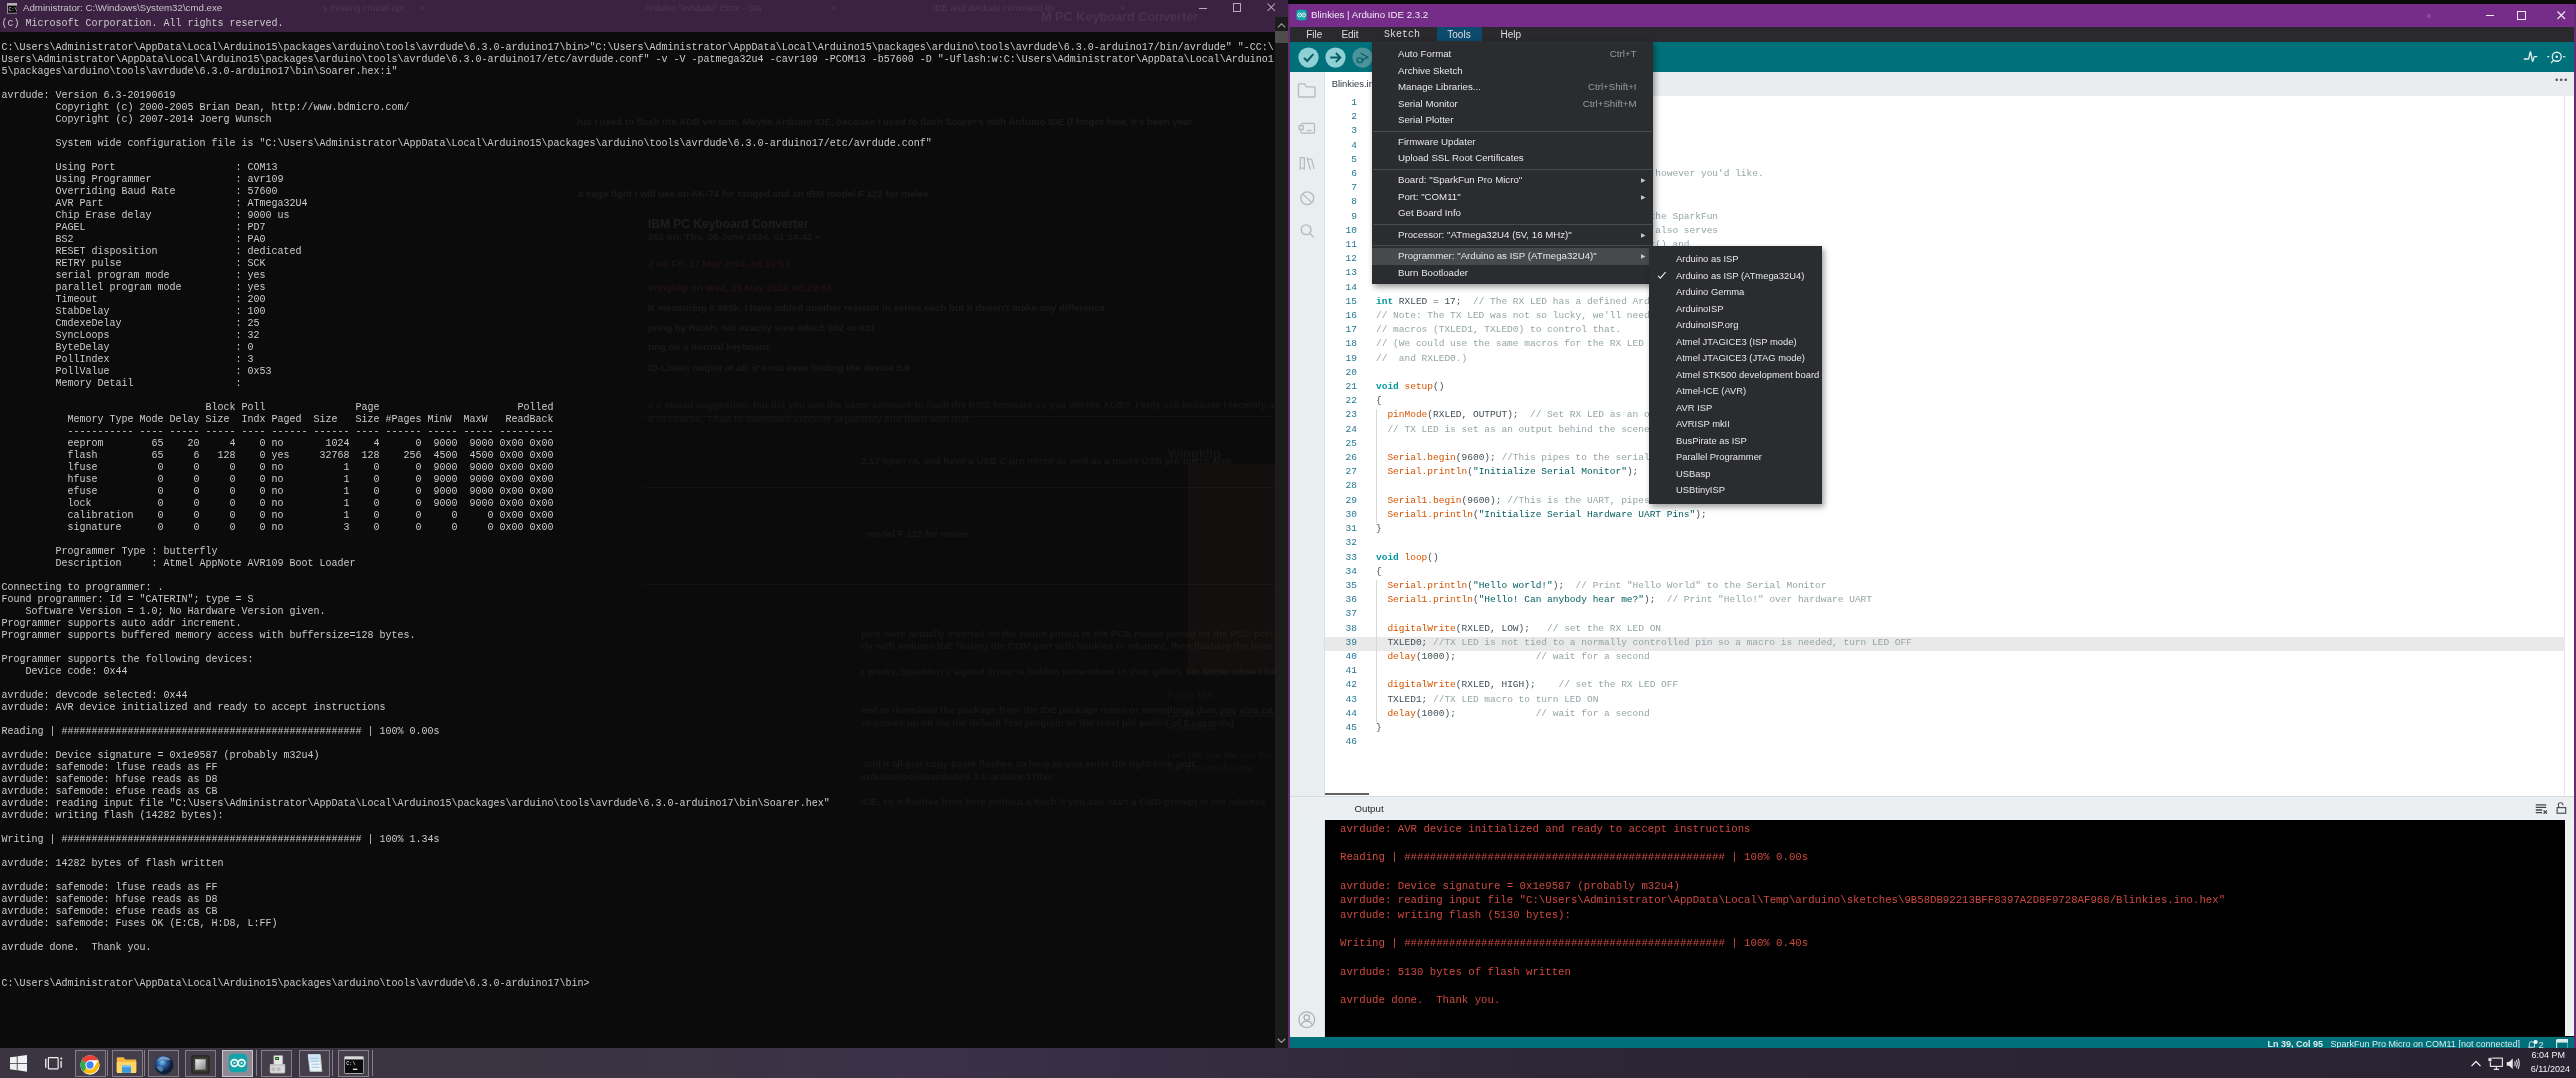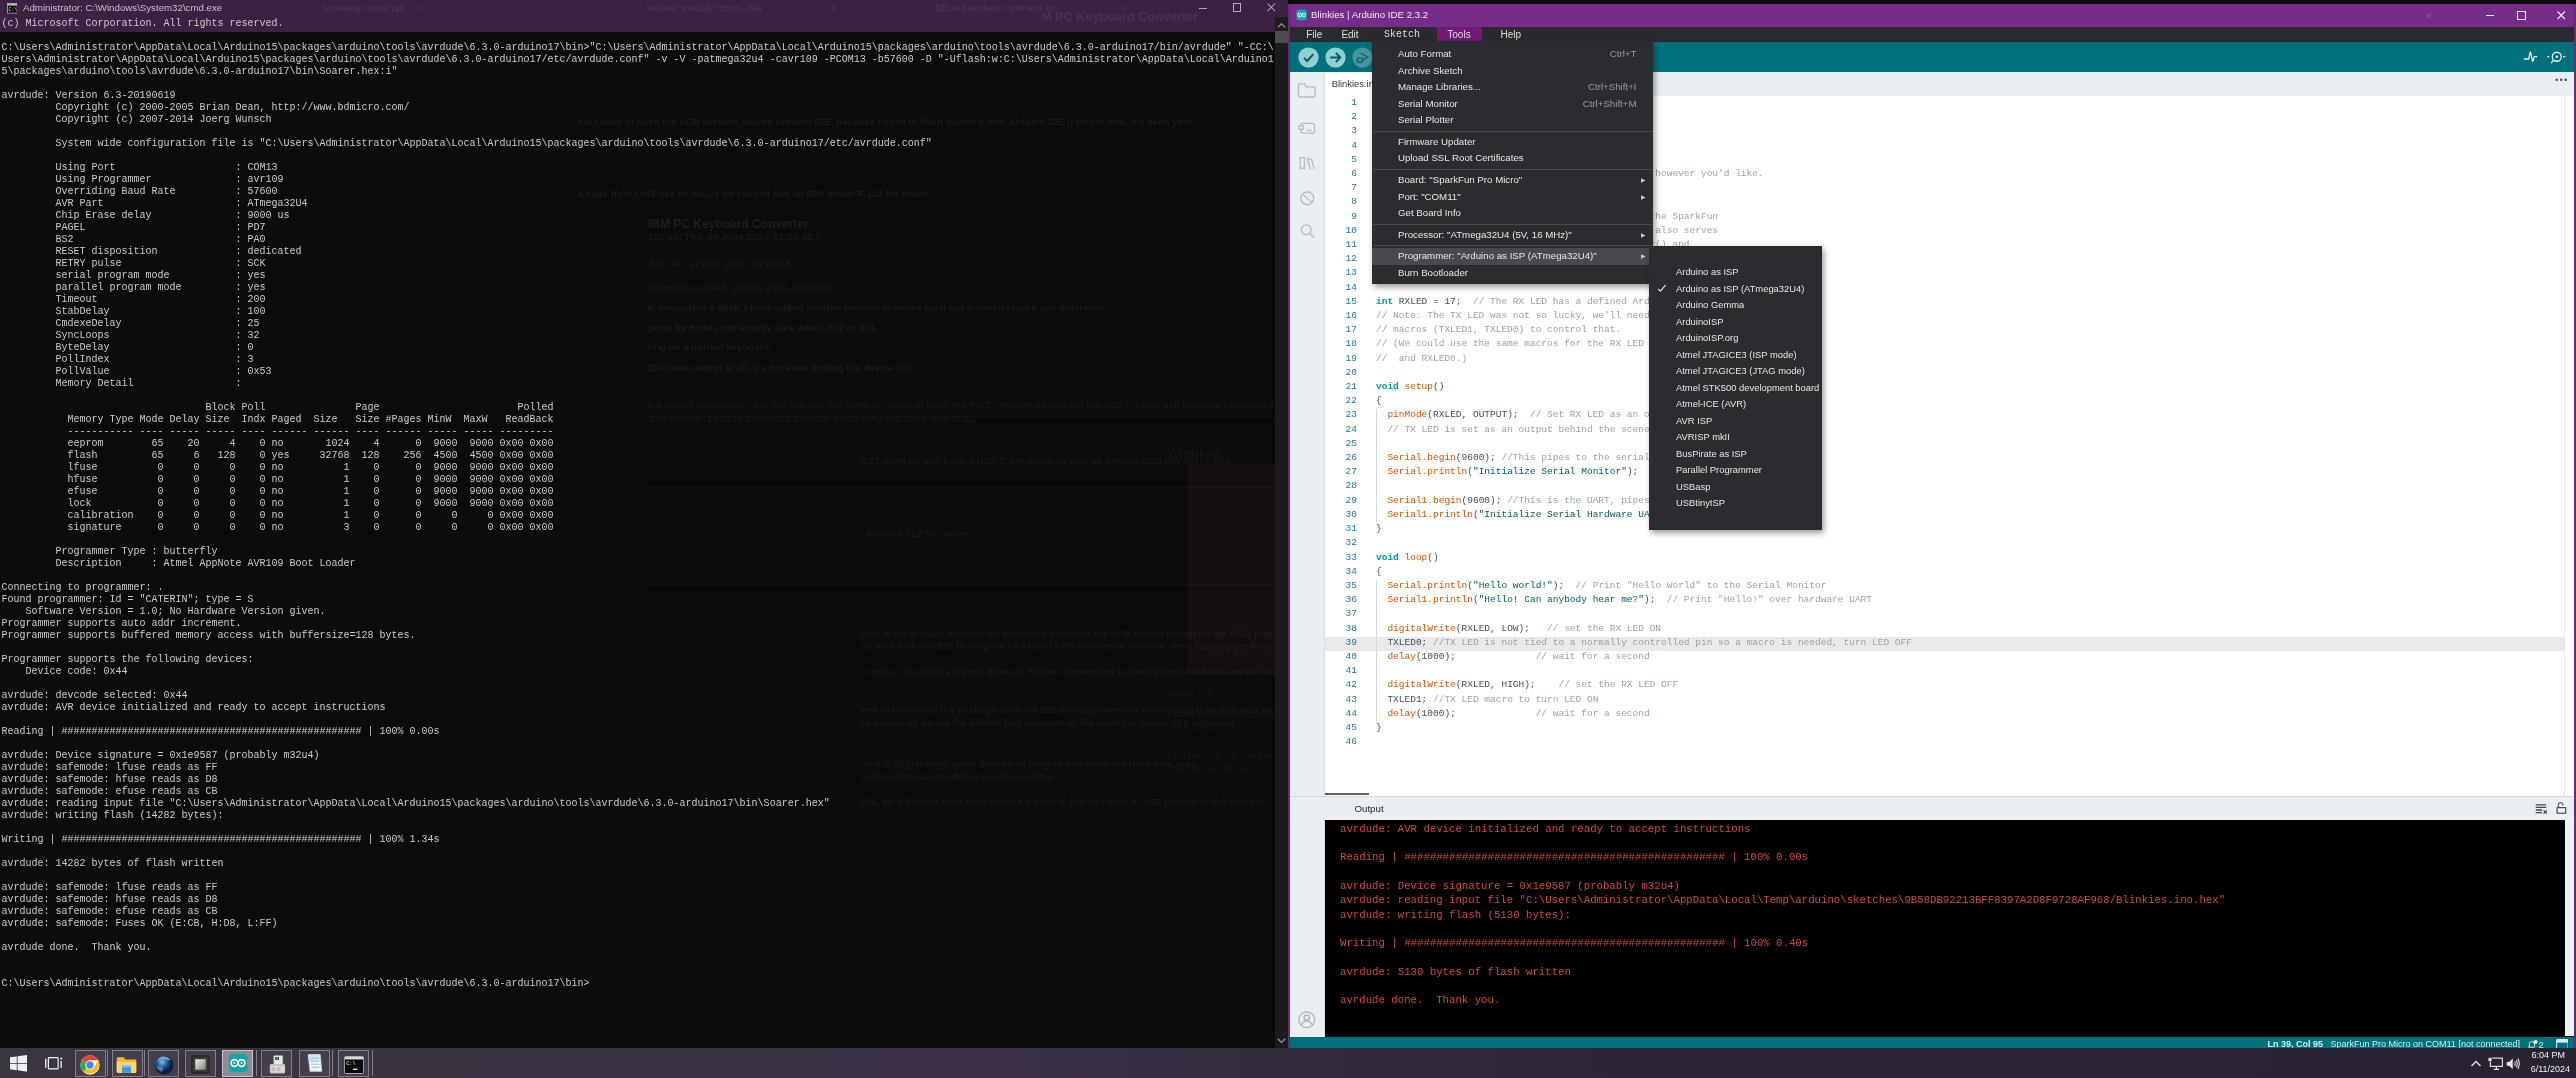--- a/index.html
+++ b/index.html
@@ -173,21 +173,21 @@
 <div class="abs" style="left:1229px;top:6.7px;width:9px;height:9px;border:1.1px solid #f0eaf2;"></div>
 <svg class="abs" width="10.5" height="10.5" viewBox="0 0 14 14" style="left:1268px;top:6px">
 <path d="M2 2 L12 12 M12 2 L2 12" stroke="#f0eaf2" stroke-width="1.5"></path>
       </svg>
 <div class="abs" style="left:1138px;top:6px;font-size:9.7px;color:rgba(255,255,255,0.22);">×</div>
 </div>
 <div class="abs" style="left:1.5px;top:22.5px;width:1284px;height:15.7px;background:#2a2a2e;">
 <div class="mitem" style="left:10.5px;width:28.5px;text-align:center;">File</div>
 <div class="mitem" style="left:46px;width:29px;text-align:center;">Edit</div>
 <div class="mitem" style="left:88px;width:49px;text-align:center;font-family:Liberation Mono, monospace;">Sketch</div>
-<div class="mitem" style="left:147px;width:45px;text-align:center; background:#701a75;">Tools</div>
+<div class="mitem" style="left:147px;width:45px;text-align:center; background:#0c4a6e;">Tools</div>
 <div class="mitem" style="left:207px;width:28.5px;text-align:center;">Help</div>
 </div>
 <div class="abs" style="left:1.5px;top:38px;width:1284px;height:30px;background:#00717a;">
 <svg class="abs" width="21" height="21" viewBox="0 0 28 28" style="left:8.2px;top:4.5px">
 <circle cx="14" cy="14" r="13.5" fill="#8ed0d4"></circle>
 <path d="M8 14.5 L12.2 18.7 L20.5 9.5" stroke="#085c64" stroke-width="2.6" fill="none"></path>
       </svg>
 <svg class="abs" width="21" height="21" viewBox="0 0 28 28" style="left:35px;top:4.5px">
 <circle cx="14" cy="14" r="13.5" fill="#8ed0d4"></circle>
 <path d="M7 14 L20 14 M14.5 8 L20.5 14 L14.5 20" stroke="#085c64" stroke-width="2.4" fill="none"></path>
@@ -396,21 +396,21 @@
 <div class="msep"></div>
 <div class="mi">Board: "SparkFun Pro Micro"<span class="ar">▶</span></div>
 <div class="mi">Port: "COM11"<span class="ar">▶</span></div>
 <div class="mi">Get Board Info</div>
 <div class="msep"></div>
 <div class="mi">Processor: "ATmega32U4 (5V, 16 MHz)"<span class="ar">▶</span></div>
 <div class="msep"></div>
 <div class="mi" style="background:#47494d;">Programmer: "Arduino as ISP (ATmega32U4)"<span class="ar">▶</span></div>
 <div class="mi">Burn Bootloader</div>
 </div>
-<div class="abs" style="left:361px;top:242px;width:173px;background:#2b2c2f;padding:18px 0;box-shadow:2.2px 3px 6px rgba(0,0,0,0.4);">
+<div class="abs" style="left:361px;top:242px;width:173px;background:#2b2c2f;padding:5px 0;box-shadow:2.2px 3px 6px rgba(0,0,0,0.4);">
 <div class="si">Arduino as ISP</div>
 <div class="si"><svg style="position:absolute;left:8.2px;top:3.7px" width="9.7" height="9" viewBox="0 0 13 12">
           <path d="M1.5 6.5 L4.5 9.5 L11.5 1.5" stroke="#e6e6e6" stroke-width="1.6" fill="none"></path>
         </svg>Arduino as ISP (ATmega32U4)</div>
 <div class="si">Arduino Gemma</div>
 <div class="si">ArduinoISP</div>
 <div class="si">ArduinoISP.org</div>
 <div class="si">Atmel JTAGICE3 (ISP mode)</div>
 <div class="si">Atmel JTAGICE3 (JTAG mode)</div>
 <div class="si">Atmel STK500 development board</div>

